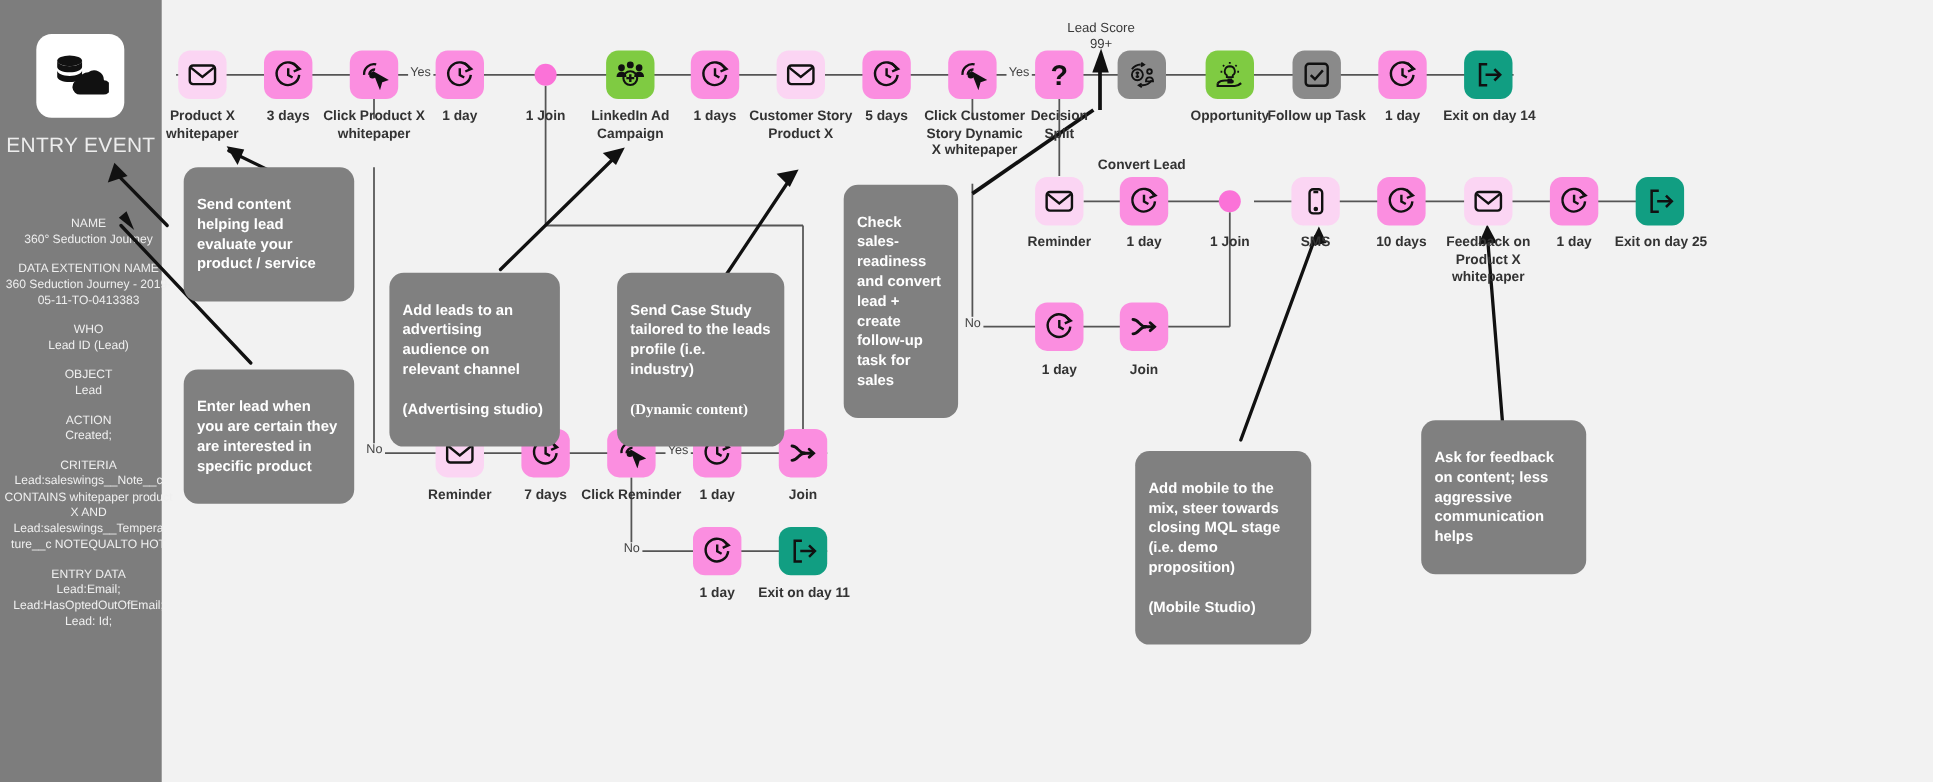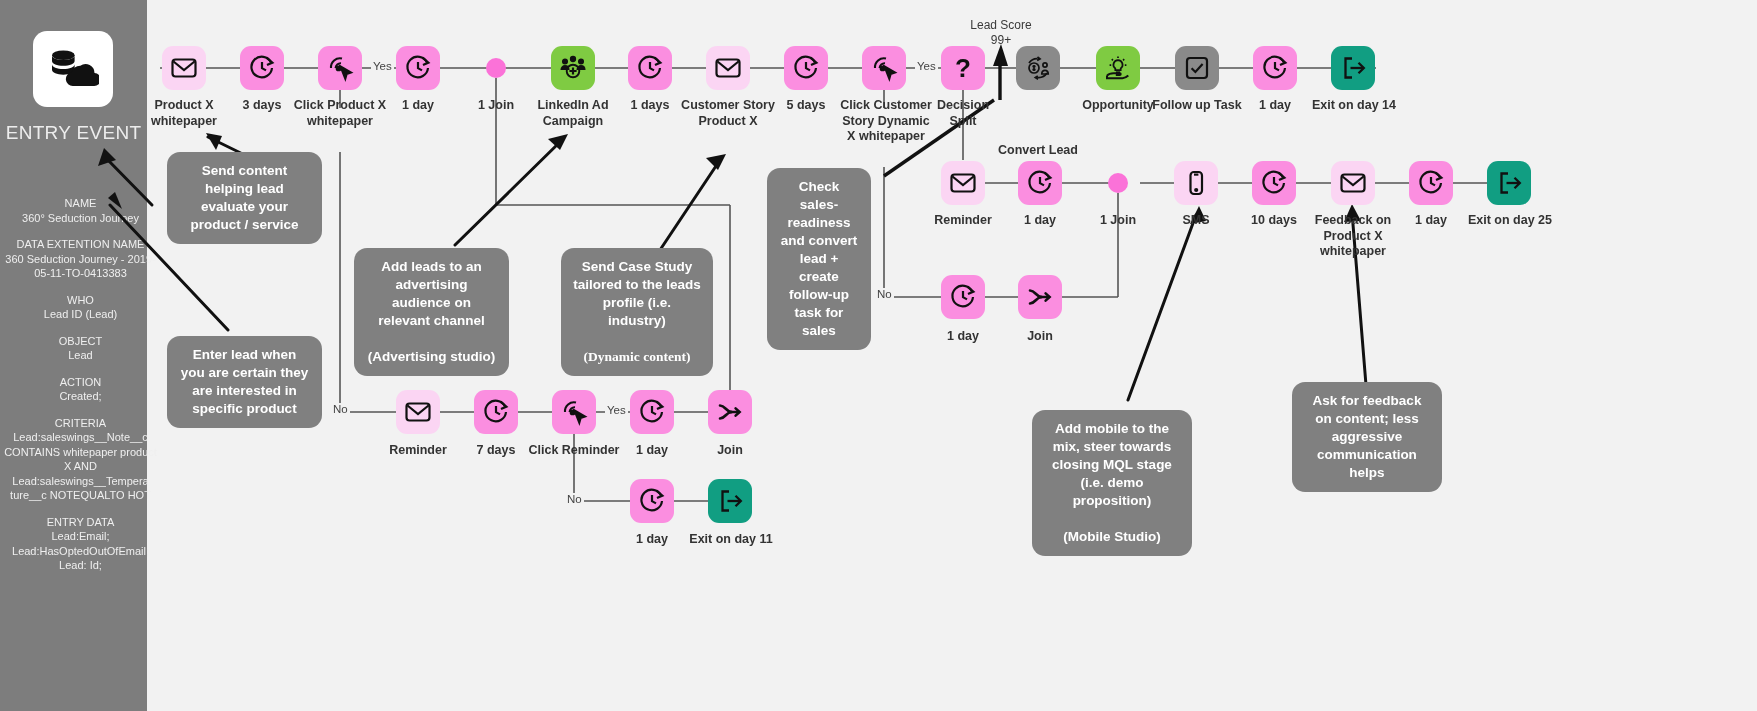--- a/index.html
+++ b/index.html
@@ -33,22 +33,22 @@
   .n-join{background:#fb8ee0;}
   .n-sms{background:#fbd5f3;}
   .n-dot{position:absolute;width:20px;height:20px;border-radius:50%;background:#fb72d8;}
 
   .lbl{position:absolute;text-align:center;font-size:12.5px;font-weight:700;color:#333;
        line-height:15.5px;}
   .ylbl{position:absolute;font-size:11.5px;font-weight:400;color:#444;background:#f2f2f2;padding:0 2px;}
 
   
   .callout{position:absolute;background:#808080;color:#fff;border-radius:13px;
-           font-size:13.5px;font-weight:700;line-height:18px;text-align:center;
-           padding:10px 12px;box-sizing:border-box;}
+           font-size:13.5px;font-weight:700;line-height:18px;
+           padding:25px 12px;box-sizing:border-box;}
 
   .topnote{position:absolute;text-align:center;font-size:12px;color:#3a3a3a;line-height:15px;}
 </style>
 </head>
 <body>
 
 <div id="sidebar">
   <div class="logo">
     <svg viewBox="0 0 64 52" xmlns="http://www.w3.org/2000/svg">
       <ellipse cx="20" cy="9" rx="14" ry="6" fill="#111"></ellipse>

